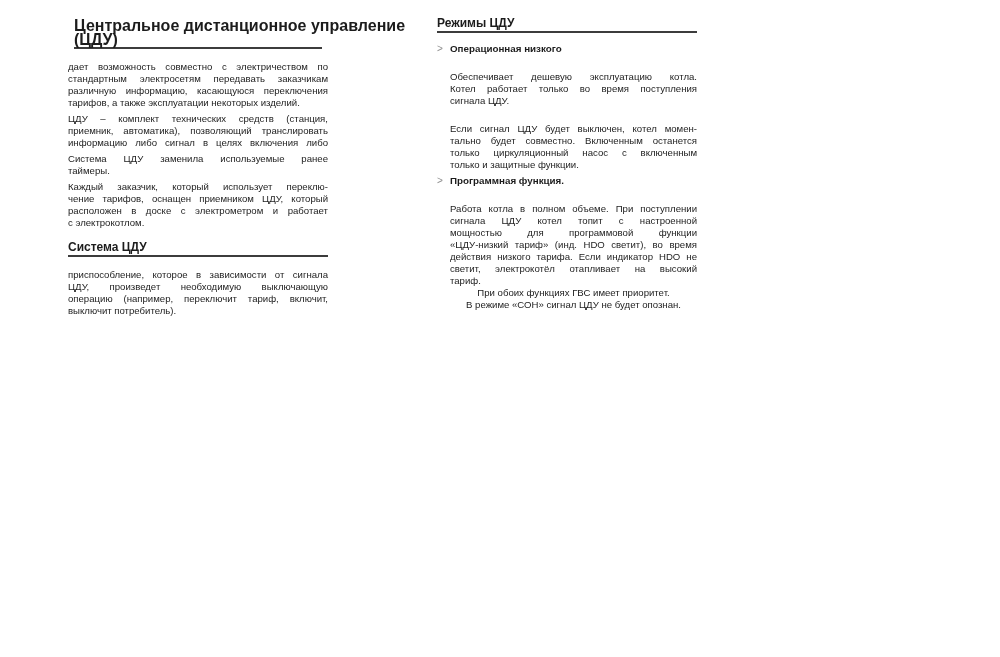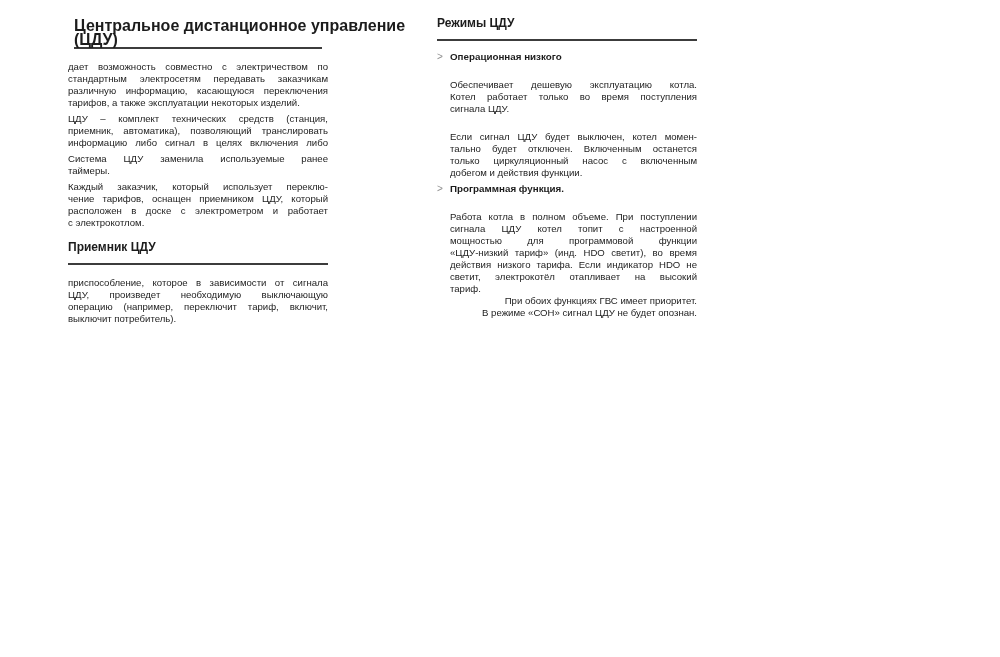--- a/index.html
+++ b/index.html
@@ -21,21 +21,21 @@
     font-size: 16px; font-weight: bold; line-height: 14px;
     color: var(--text, #1c1c1c);
     padding-bottom: 0;
     border-bottom: 2px solid var(--rule, #3c3c3c);
   }
   .main-heading span { display: block; white-space: nowrap; }
 
   .section-heading {
     margin: 0;
     font-size: 12px; font-weight: bold; line-height: 10px;
-    padding-bottom: 11px;
+    padding-bottom: 3px;
     border-bottom: 2px solid var(--rule, #3c3c3c);
     white-space: nowrap;
   }
   .section-heading.receiver { margin-top: 13px; }
 
   .para { margin-top: 4px; font-size: 9.6px; line-height: 12px; }
   .para:first-child { margin-top: 12px; }
   .para .line { text-align: justify; text-align-last: justify; }
   .para .line.last { text-align-last: left; }
 
@@ -51,21 +51,21 @@
     color: var(--chevron, #8f8f8f);
   }
   .bullet-title {
     font-size: 9.8px; font-weight: bold; line-height: 12px;
     white-space: nowrap;
   }
   .bullet-body { margin-top: 2px; }
   .bullet-body .para { margin-top: 16px; }
 
   .closing { padding-left: 13px; }
-  .closing .plain-line { font-size: 9.6px; line-height: 12px; text-align: right; }
+  .closing .plain-line { font-size: 9.6px; line-height: 12px; text-align: center; }
 </style>
 </head>
 <body style="--text: #1c1c1c; --rule: #3c3c3c; --chevron: #8f8f8f;">
 
 <div class="col col-left">
   <h1 class="main-heading">
     <span>Центральное дистанционное управление</span>
     <span>(ЦДУ)</span>
   </h1>
 
@@ -86,21 +86,21 @@
         <div class="line last">таймеры.</div>
       </div>
       <div class="para">
         <div class="line">Каждый заказчик, который использует переклю-</div>
         <div class="line">чение тарифов, оснащен приемником ЦДУ, который</div>
         <div class="line">расположен в доске с электрометром и работает</div>
         <div class="line last">с электрокотлом.</div>
       </div>
     </div>
 
-  <h2 class="section-heading receiver">Приемник ЦДУ</h2>
+  <h2 class="section-heading receiver">Система ЦДУ</h2>
 
   <div id="left-receiver-paras">
       <div class="para">
         <div class="line">приспособление, которое в зависимости от сигнала</div>
         <div class="line">ЦДУ, произведет необходимую выключающую</div>
         <div class="line">операцию (например, переключит тариф, включит,</div>
         <div class="line last">выключит потребитель).</div>
       </div>
     </div>
 </div>
@@ -113,23 +113,23 @@
         <span class="chevron">&gt;</span>
         <div class="bullet-title">Операционная низкого</div>
         <div class="bullet-body">
           <div class="para">
             <div class="line">Обеспечивает дешевую эксплуатацию котла.</div>
             <div class="line">Котел работает только во время поступления</div>
             <div class="line last">сигнала ЦДУ.</div>
           </div>
           <div class="para">
             <div class="line">Если сигнал ЦДУ будет выключен, котел момен-</div>
-            <div class="line">тально будет отключен. Включенным останется</div>
+            <div class="line">тально будет совместно. Включенным останется</div>
             <div class="line">только циркуляционный насос с включенным</div>
-            <div class="line last">добегом и действия функции.</div>
+            <div class="line last">только и защитные функции.</div>
           </div>
         </div>
       </div>
       <div class="bullet">
         <span class="chevron">&gt;</span>
         <div class="bullet-title">Программная функция.</div>
         <div class="bullet-body">
           <div class="para">
             <div class="line">Работа котла в полном объеме. При поступлении</div>
             <div class="line">сигнала ЦДУ котел топит с настроенной</div>

